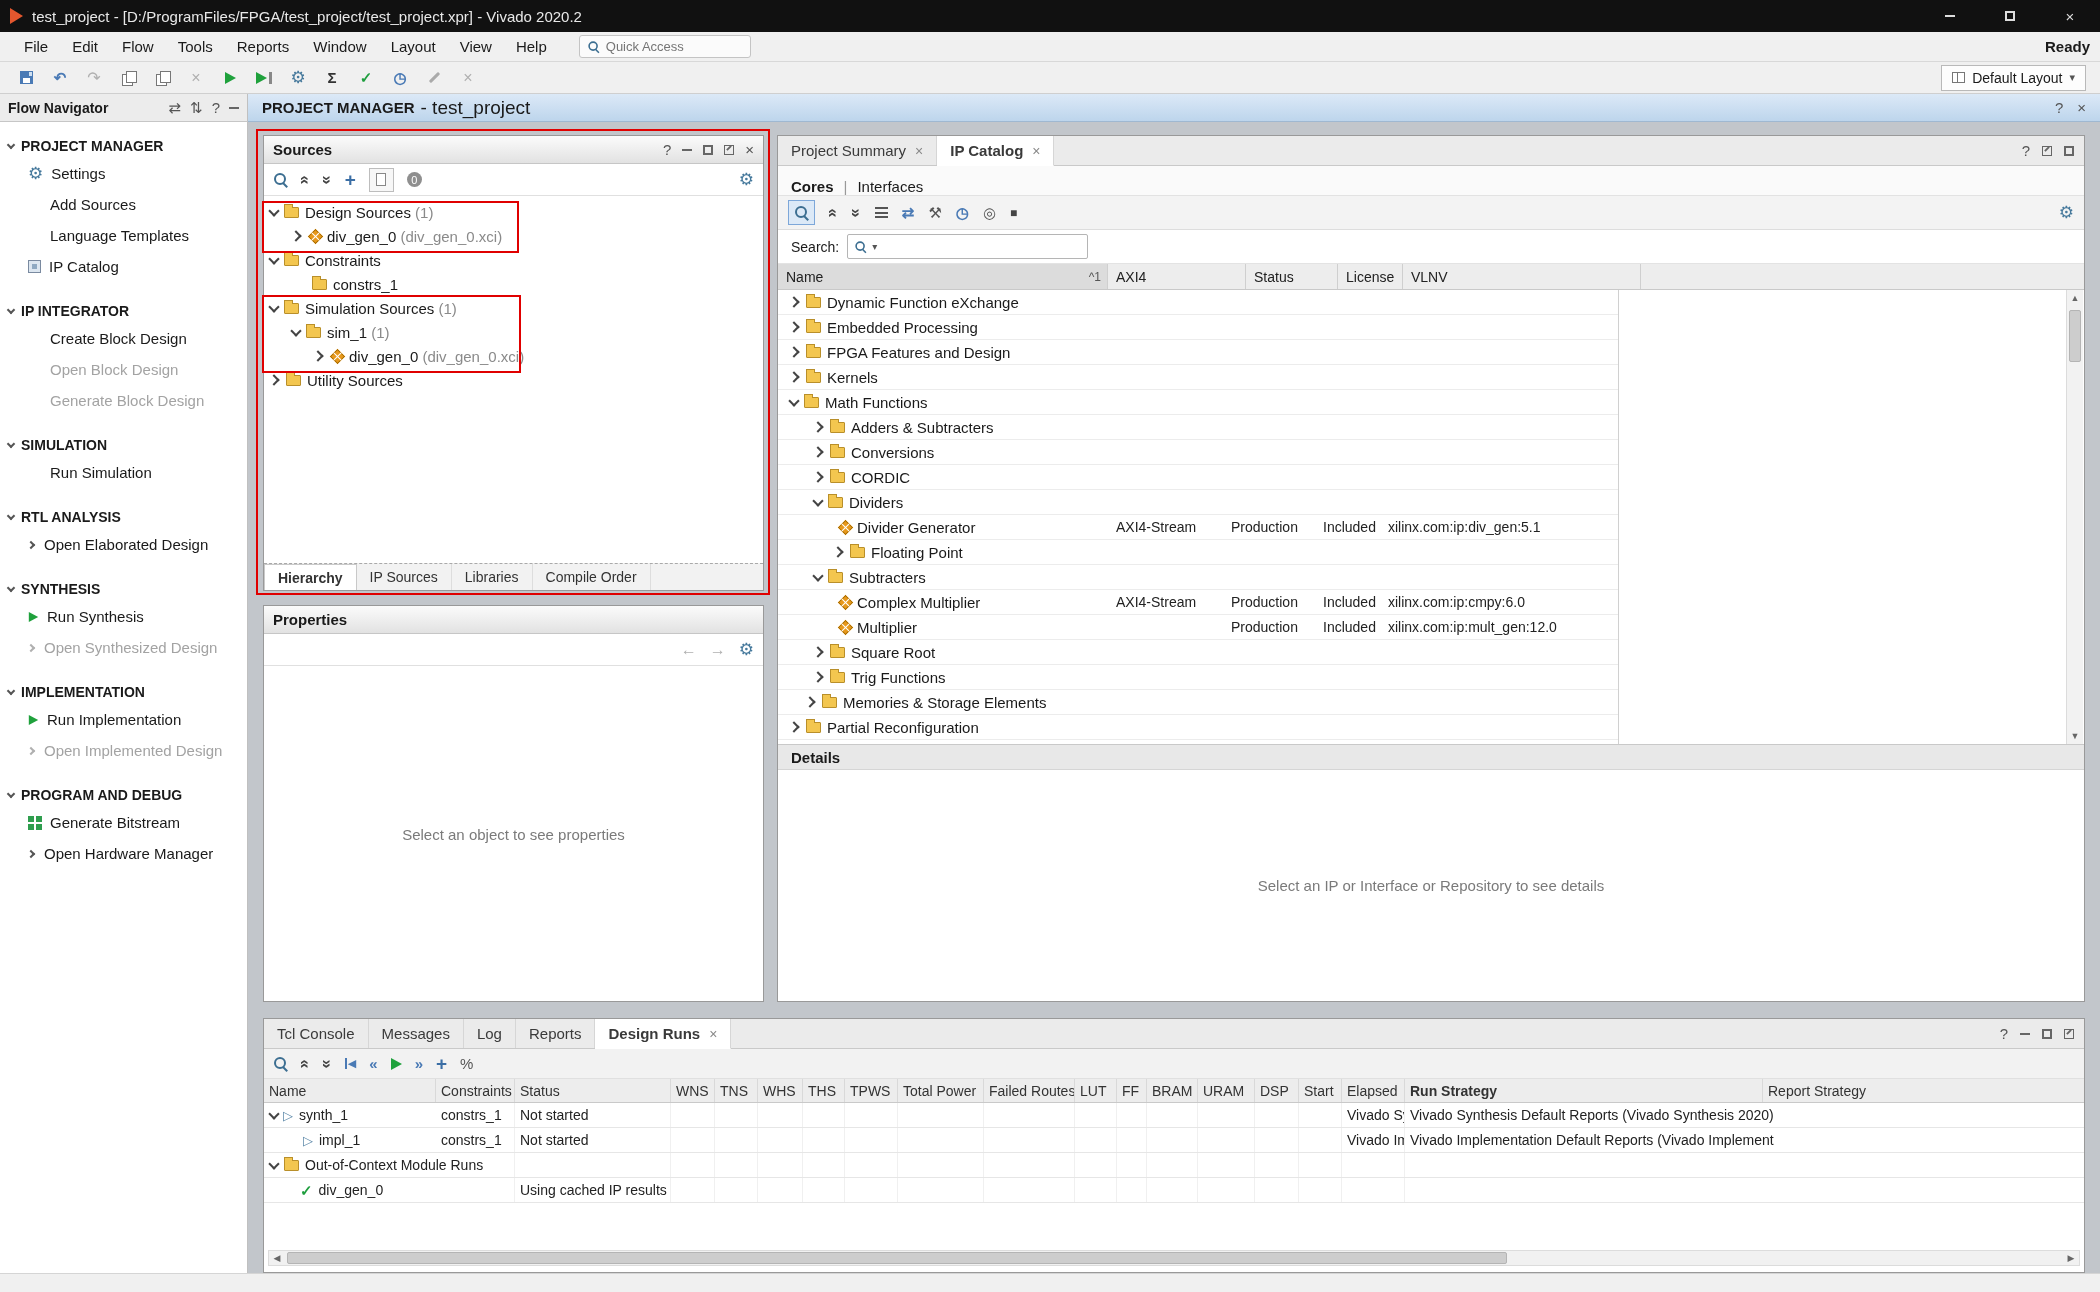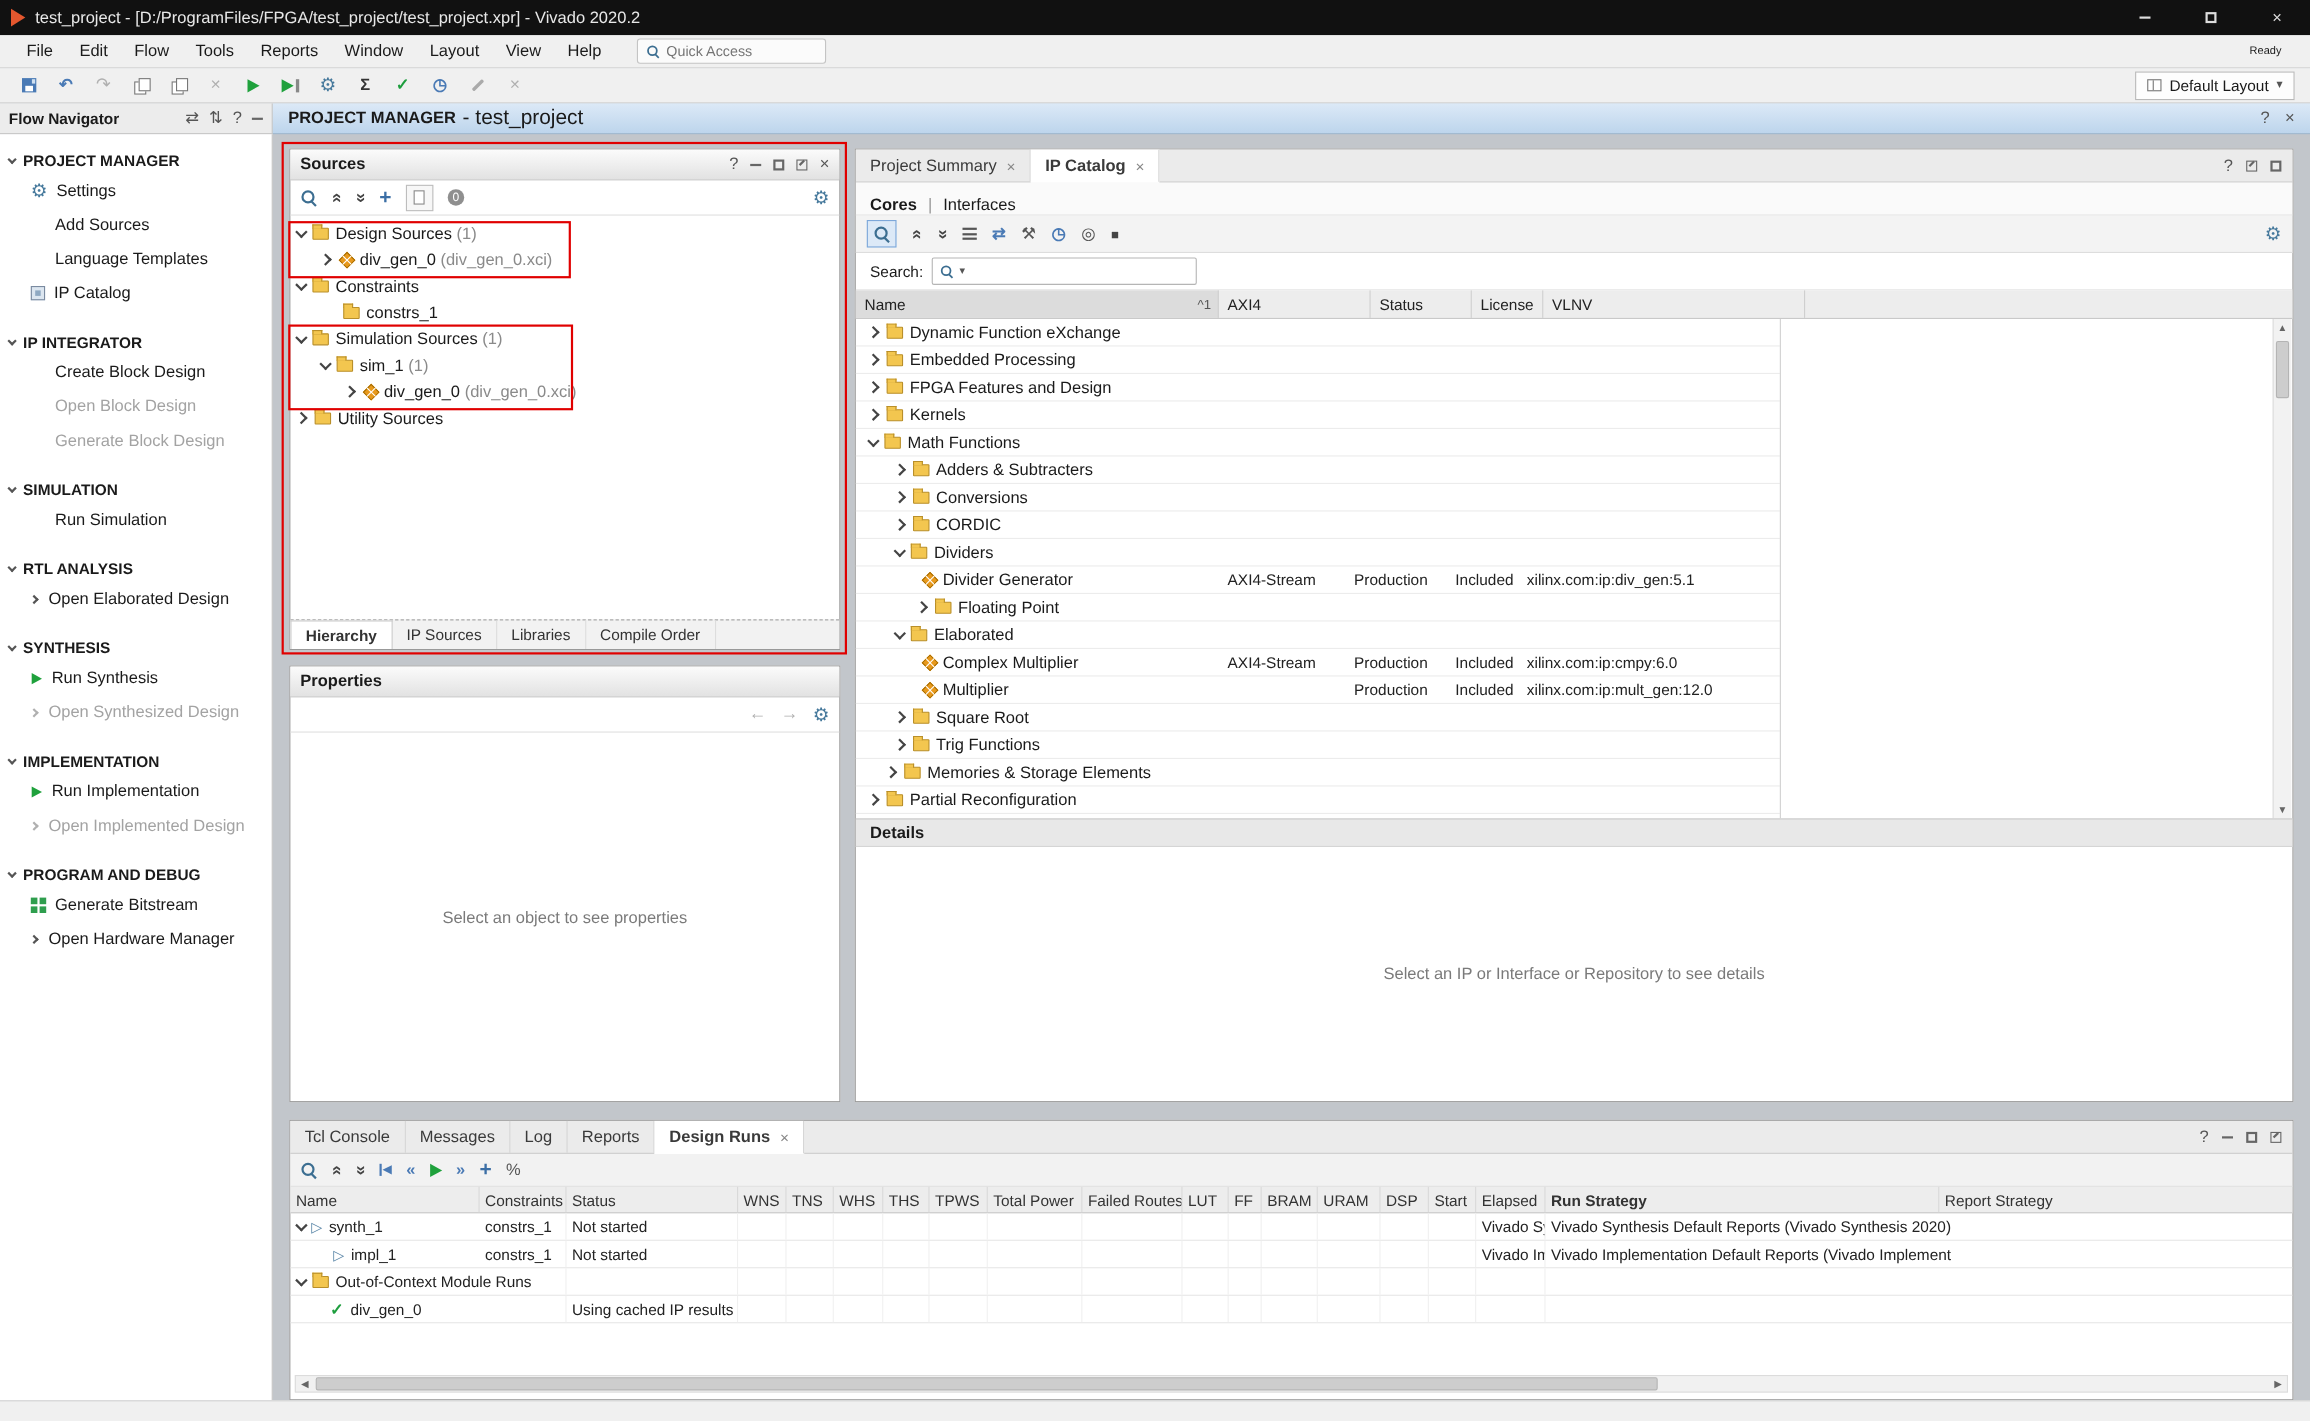--- a/index.html
+++ b/index.html
@@ -18,21 +18,21 @@
   .winbtn { width:60px; height:32px; display:flex; align-items:center; justify-content:center; color:#ddd; font-size:15px; }
 
   
   #menubar { left:0; top:32px; width:2100px; height:30px; background:#f0f0f0; border-bottom:1px solid #d8d8d8;
              display:flex; align-items:center; padding-left:12px; }
   .menu-item { padding:0 12px; height:100%; display:flex; align-items:center; font-size:15px; }
   #quick-access { margin-left:20px; width:172px; height:23px; border:1px solid #c4c4c4; background:#fbfbfb;
                   border-radius:3px; display:flex; align-items:center; padding:0 6px; gap:5px; }
   #quick-access input { border:none; outline:none; background:transparent; width:120px; font-size:13px;
                         font-family:"Liberation Sans",sans-serif; color:#15803d; }
-  #ready { margin-left:auto; margin-right:26px; font-size:10px; }
+  #ready { margin-left:auto; margin-right:10px; font-size:15px;font-weight:bold; }
 
   
   #maintoolbar { left:0; top:62px; width:2100px; height:32px; background:#f0f0f0; border-bottom:1px solid #cfcfcf;
                  display:flex; align-items:center; padding-left:12px; gap:6px; }
   .tbtn { width:28px; height:26px; display:flex; align-items:center; justify-content:center; }
   #layout-box { margin-left:auto; margin-right:14px; height:26px; border:1px solid #b9b9b9; background:#fdfdfd;
                 display:flex; align-items:center; gap:7px; padding:0 10px; font-size:14px; }
   .i-grid { width:13px; height:11px; border:1px solid #777; background:linear-gradient(#fff,#fff); position:relative; }
   .i-grid::before { content:""; position:absolute; left:4px; top:0; width:1px; height:100%; background:#777; }
 
@@ -688,21 +688,21 @@
           </div>
           <div class="ccell" style="width: 115px; flex: 0 0 auto;"></div>
           <div class="ccell" style="width: 92px; flex: 0 0 auto;"></div>
           <div class="ccell" style="width: 65px; flex: 0 0 auto;"></div>
           <div class="ccell" style="width: 238px; flex: 0 0 auto;"></div>
         </div>
         <div class="crow">
           <div class="ccell cname" style="width: 330px; flex: 0 0 auto; padding-left: 36px;">
             <span class="chev d"></span>
             <span class="i-folder"></span>
-            <span class="lbl">Elaborated</span>
+            <span class="lbl">Subtracters</span>
           </div>
           <div class="ccell" style="width: 115px; flex: 0 0 auto;"></div>
           <div class="ccell" style="width: 92px; flex: 0 0 auto;"></div>
           <div class="ccell" style="width: 65px; flex: 0 0 auto;"></div>
           <div class="ccell" style="width: 238px; flex: 0 0 auto;"></div>
         </div>
         <div class="crow">
           <div class="ccell cname" style="width: 330px; flex: 0 0 auto; padding-left: 60px;">
             <span class="i-ip" style="margin-left: 2px;"></span>
             <span class="lbl">Complex Multiplier</span>

